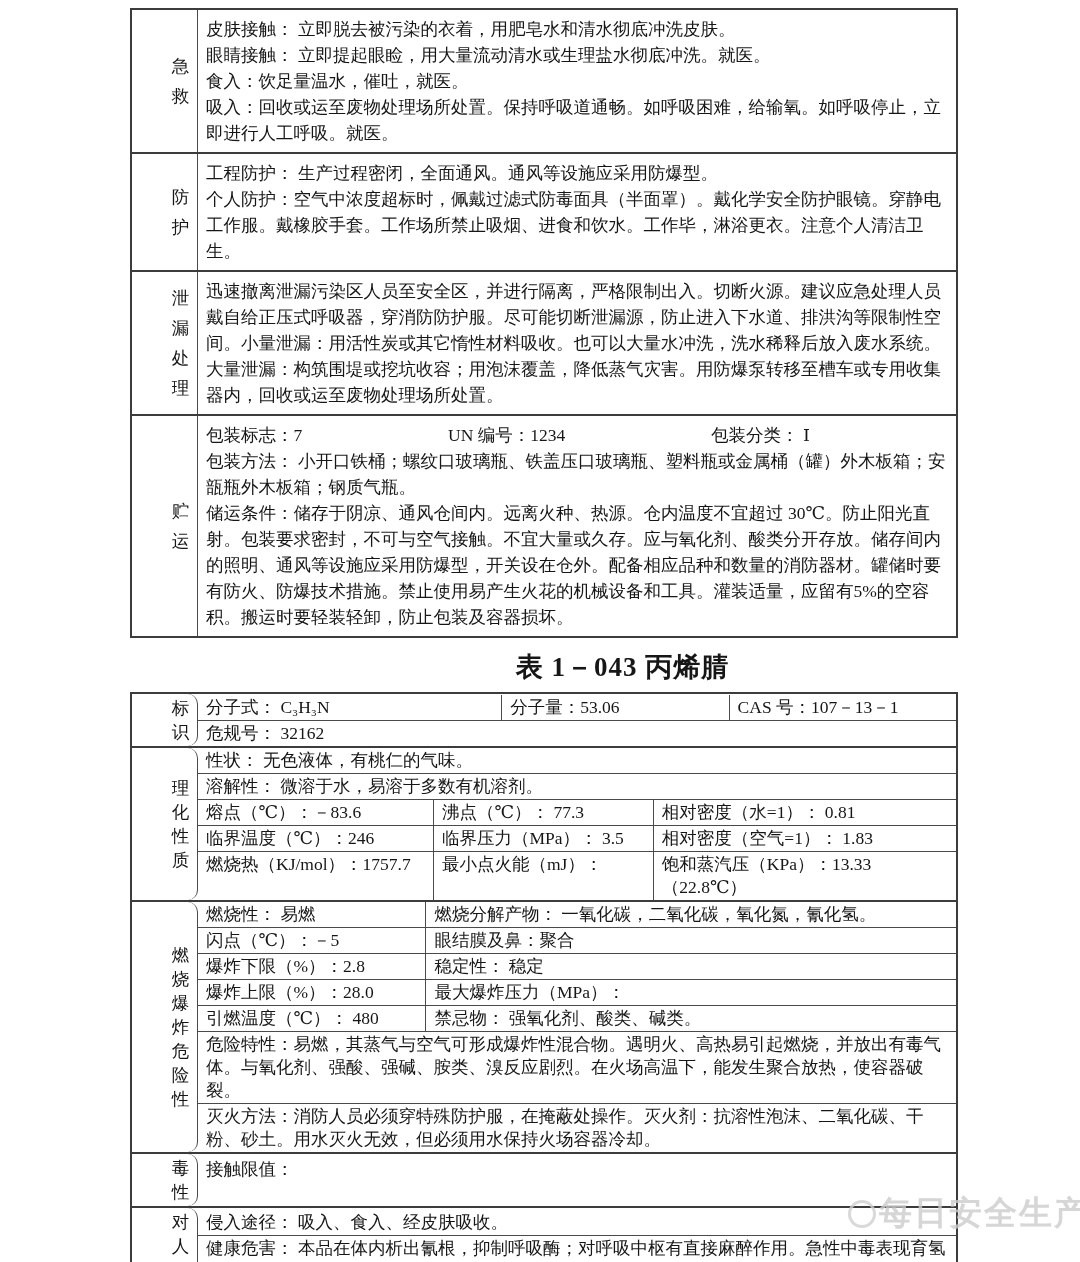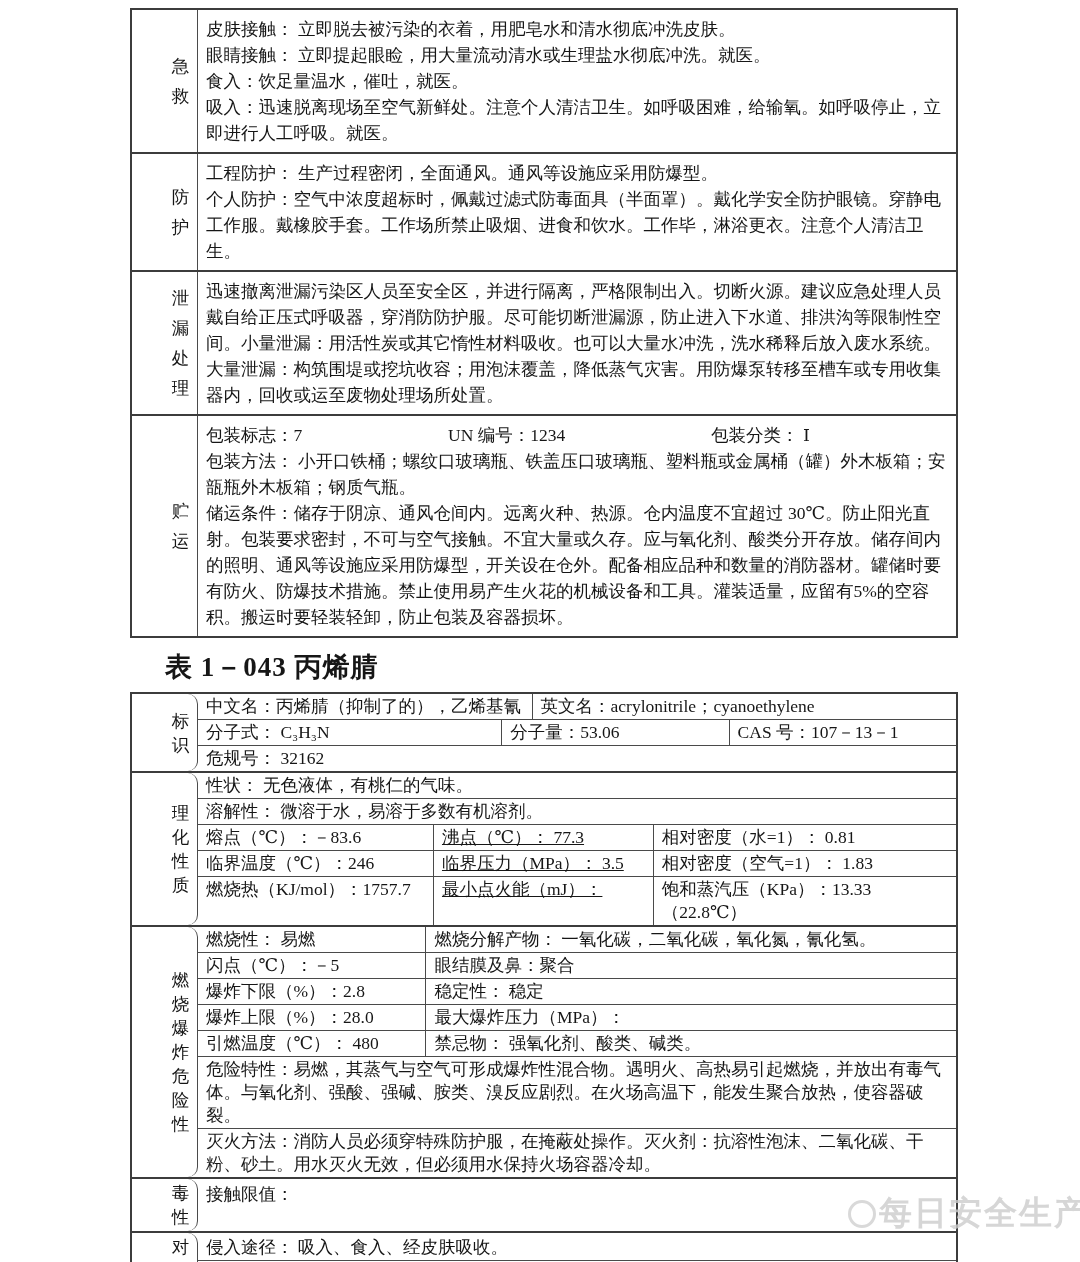--- a/index.html
+++ b/index.html
@@ -30,25 +30,26 @@
   .h140{min-height:140px}.h110{min-height:110px}.h130{min-height:130px}.h204{min-height:204px}
   
   .r{display:flex;border-top:1px solid #4a4a4a;min-height:25px;box-sizing:border-box;align-items:stretch;}
   .con > .r:first-child{border-top:none;}
   .c{padding:1px 8px;font-size:17.5px;line-height:23px;box-sizing:border-box;min-width:0;flex:1;}
   .c + .c{border-left:1px solid #4a4a4a;}
   .w44{flex:0 0 44%;}
   .w40{flex:0 0 40%;}
   .w30{flex:0 0 30%;}
   .w31{flex:0 0 31%;}
-  .w29{flex:0 0 29%;text-decoration:underline;}
+  .w29{flex:0 0 29%;}
   .h46{min-height:46px}.h70{min-height:70px}.h49{min-height:49px}.h94{min-height:94px}
   .title{
     margin:13px 0 9px 165px;font-size:27px;font-weight:bold;line-height:32px;
     letter-spacing:1px;
+    text-align:center;
   }
   .watermark{
     position:absolute;top:1191px;left:848px;display:flex;align-items:center;
     color:#cccccc;opacity:.8;z-index:5;pointer-events:none;white-space:nowrap;
   }
   .wm-circle{
     width:28px;height:28px;border:3px solid #d0d0d0;border-radius:50%;
     box-sizing:border-box;margin-right:3px;flex:0 0 auto;
   }
   .wm-text{font-size:33px;font-weight:bold;letter-spacing:2px;}
@@ -59,21 +60,21 @@
 <div class="page">
 
   <div class="tbl tbl1">
 
     <div class="sec h140">
       <div class="lab">急救</div>
       <div class="con">
         <p>皮肤接触：  立即脱去被污染的衣着，用肥皂水和清水彻底冲洗皮肤。</p>
         <p>眼睛接触：  立即提起眼睑，用大量流动清水或生理盐水彻底冲洗。就医。</p>
         <p>食入：饮足量温水，催吐，就医。</p>
-        <p>吸入：迅速脱离现场至空气新鲜处。注意个人清洁卫生。如呼吸困难，给输氧。如呼吸停止，立即进行人工呼吸。就医。</p>
+        <p>吸入：回收或运至废物处理场所处置。保持呼吸道通畅。如呼吸困难，给输氧。如呼吸停止，立即进行人工呼吸。就医。</p>
       </div>
     </div>
 
     <div class="sec h110">
       <div class="lab">防护</div>
       <div class="con">
         <p>工程防护：  生产过程密闭，全面通风。通风等设施应采用防爆型。</p>
         <p>个人防护：空气中浓度超标时，佩戴过滤式防毒面具（半面罩）。戴化学安全防护眼镜。穿静电工作服。戴橡胶手套。工作场所禁止吸烟、进食和饮水。工作毕，淋浴更衣。注意个人清洁卫生。</p>
       </div>
     </div>
@@ -101,24 +102,20 @@
   </div>
 
   <div class="title">表 1－043  丙烯腈</div>
 
   <div class="tbl tbl2">
 
     <div class="sec">
       <div class="lab">标识</div>
       <div class="con">
         <div class="r">
-          <div class="c w44">中文名：丙烯腈（抑制了的），乙烯基氰</div>
-          <div class="c">英文名：acrylonitrile；cyanoethylene</div>
-        </div>
-        <div class="r">
           <div class="c w40">分子式：  C₃H₃N</div>
           <div class="c w30">分子量：53.06</div>
           <div class="c">CAS 号：107－13－1</div>
         </div>
         <div class="r">
           <div class="c">危规号：  32162</div>
         </div>
       </div>
     </div>
 

